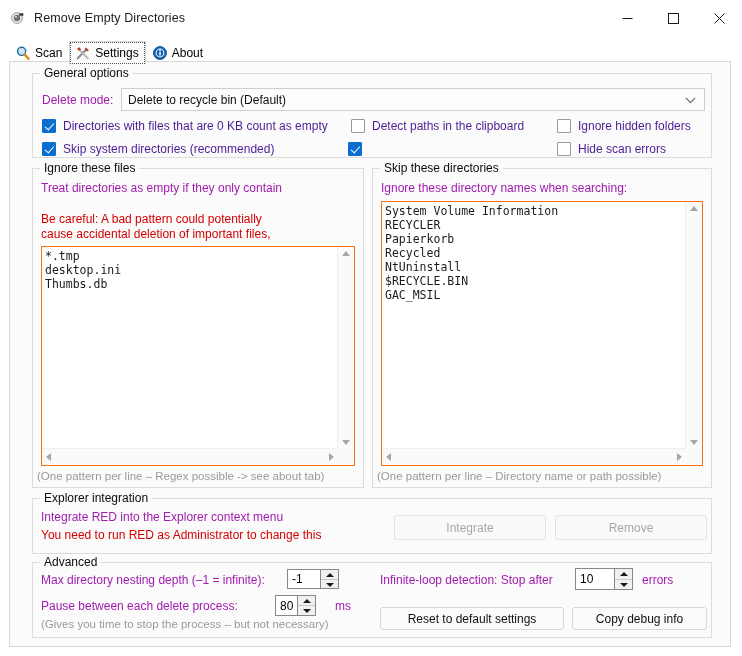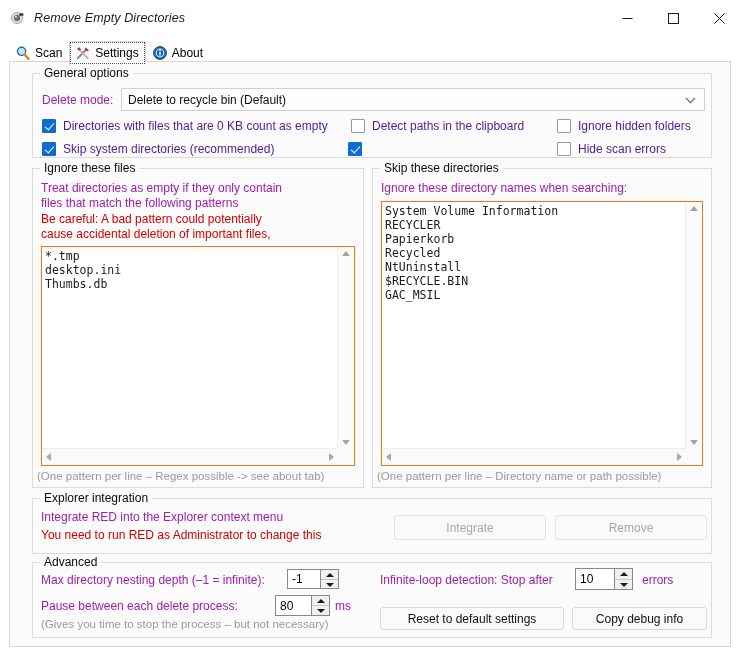--- a/index.html
+++ b/index.html
@@ -18,21 +18,20 @@
   }
 
   
   .titlebar {
     height: 36px;
     background: #ffffff;
     display: flex;
     align-items: center;
     position: relative;
     border-bottom: 1px solid #ffffff;
-    font-style: italic;
   }
   .title-icon {
     width: 16px;
     height: 16px;
     margin-left: 10px;
     margin-right: 8px;
     flex: 0 0 auto;
     position: relative;
   }
   .title-text {
@@ -393,21 +392,20 @@
     <div class="cbrow" style="left:524px; top:68px;">
       <span class="cbox"></span>
       <span class="cbtxt">Hide scan errors</span>
     </div>
   </div>
 
   <div class="group" style="left:22px; top:106px; width:332px; height:320px;">
     <span class="legend">Ignore these files</span>
 
     <span class="lbl" style="left:8px; top:12px;">Treat directories as empty if they only contain</span>
-    <span class="lbl" style="left:8px; top:27px;">files that match the following patterns</span>
     <span class="lbl red" style="left:8px; top:43px;">Be careful: A bad pattern could potentially</span>
     <span class="lbl red" style="left:8px; top:58px;">cause accidental deletion of important files,</span>
 
     <div class="taWrap" style="left:8px; top:77px; width:314px; height:220px;">
       <div class="taText">*.tmp
 desktop.ini
 Thumbs.db</div>
       <div class="sbV">
         <span class="arw arwUp"></span>
         <span class="arw arwDown"></span>
@@ -475,21 +473,21 @@
             <span class="spUp"></span>
           </div>
         <div>
             <span class="spDn"></span>
           </div>
       </div>
     </div>
 
     <span class="lbl" style="left:8px; top:36px;">Pause between each delete process:</span>
 
-    <div class="spin" style="left:242px; top:32px; width:55px; height:21px;">
+    <div class="spin" style="left:242px; top:32px; width:41px; height:21px;">
       <div class="val">80</div>
       <div class="btns">
         <div>
             <span class="spUp"></span>
           </div>
         <div>
             <span class="spDn"></span>
           </div>
       </div>
     </div>

